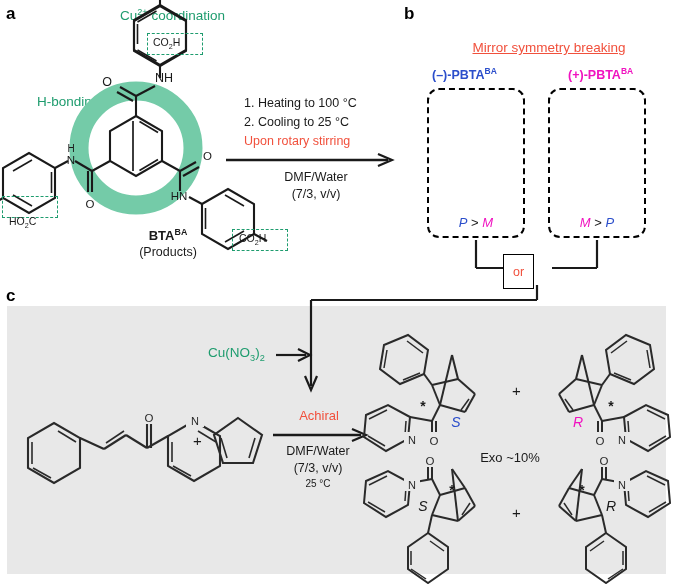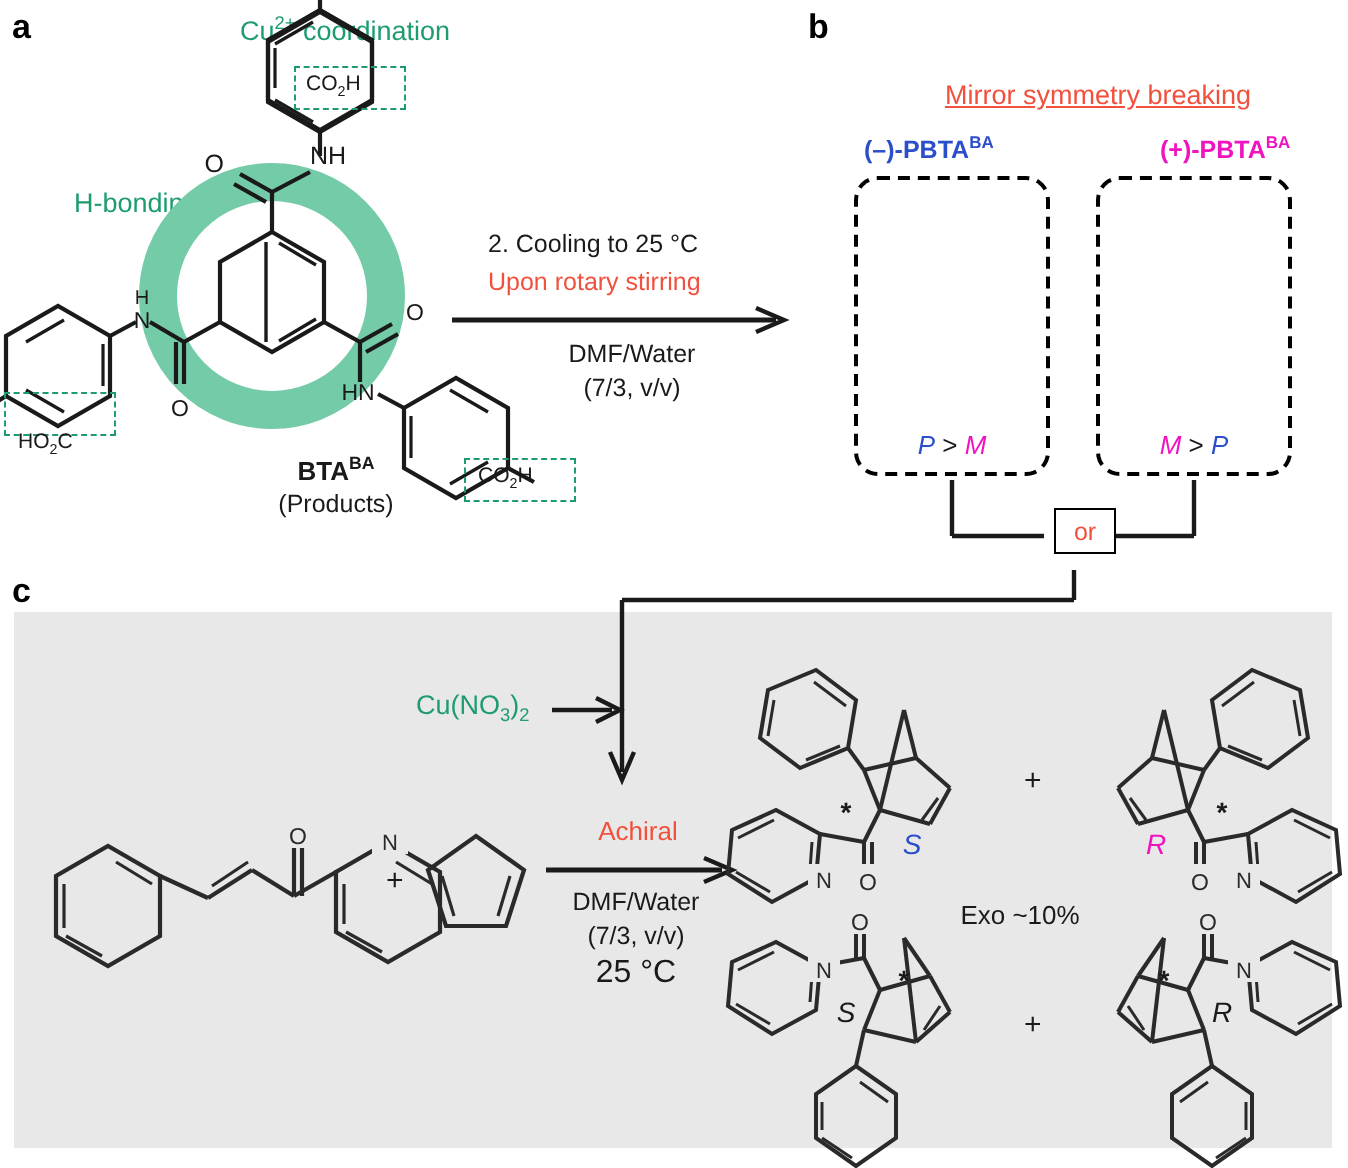--- a/index.html
+++ b/index.html
@@ -171,40 +171,41 @@
   <div class="abs dashbox-green" style="left:232px; top:229px; width:56px; height:22px;"></div>
   <div class="abs txt" style="left:239px; top:232px; font-size:10.5px;">
     <span>CO</span><sub>2</sub><span>H</span>
   </div>
 
   <div class="abs txt bold center" style="left:126px; top:228px; width:84px; font-size:13px;">
     <span>BTA</span><sup>BA</sup>
   </div>
   <div class="abs txt center" style="left:126px; top:245px; width:84px; font-size:12.5px;">(Products)</div>
 
+  <div class="abs txt" style="left:244px; top:96px; font-size:12.5px;">1. Heating to 100 °C</div>
   <div class="abs txt" style="left:244px; top:115px; font-size:12.5px;">2. Cooling to 25 °C</div>
   <div class="abs txt red" style="left:244px; top:134px; font-size:12.5px;">Upon rotary stirring</div>
 
   <svg class="abs" style="left:226px; top:153px;" width="172" height="16">
     <line x1="0" y1="7" x2="162" y2="7" stroke="#1a1a1a" stroke-width="2.4"></line>
     <polyline points="152,1 166,7 152,13" fill="none" stroke="#1a1a1a" stroke-width="2.2"></polyline>
   </svg>
 
   <div class="abs txt center" style="left:256px; top:170px; width:120px; font-size:12.5px;">DMF/Water</div>
   <div class="abs txt center" style="left:256px; top:187px; width:120px; font-size:12.5px;">(7/3, v/v)</div>
 
   <div class="abs panel-letter" style="left:404px; top:4px;">b</div>
 
   <div class="abs txt red center" style="left:424px; top:40px; width:250px; font-size:13.5px;text-decoration:underline;">Mirror symmetry breaking</div>
 
   <div class="abs txt bold" style="left:432px; top:68px; font-size:12.5px;">
     <span class="blue">(–)-</span><span class="blue">PBTA</span><sup class="blue">BA</sup>
   </div>
 
-  <div class="abs txt bold" style="left:580px; top:68px; font-size:12.5px;">
+  <div class="abs txt bold" style="left:568px; top:68px; font-size:12.5px;">
     <span class="magenta">(+)-</span><span class="magenta">PBTA</span><sup class="magenta">BA</sup>
   </div>
 
   <div class="abs dashbox-black" style="left:427px; top:88px; width:98px; height:150px;"></div>
 
   <div class="abs dashbox-black" style="left:548px; top:88px; width:98px; height:150px;"></div>
 
   <svg class="abs" style="left:432px; top:96px;" width="90" height="118">
     <defs>
       <linearGradient id="gblue" x1="0" y1="0" x2="1" y2="0">
@@ -290,21 +291,21 @@
     <line x1="552" y1="30" x2="597" y2="30" stroke="#1a1a1a" stroke-width="2.2"></line>
 
     <line x1="537" y1="47" x2="537" y2="62" stroke="#1a1a1a" stroke-width="2.2"></line>
 
     <line x1="537" y1="62" x2="311" y2="62" stroke="#1a1a1a" stroke-width="2.2"></line>
 
     <line x1="311" y1="62" x2="311" y2="148" stroke="#1a1a1a" stroke-width="2.2"></line>
     <polyline points="305,138 311,152 317,138" fill="none" stroke="#1a1a1a" stroke-width="2.2"></polyline>
   </svg>
 
-  <div class="abs orbox" style="left:527px; top:254px; width:31px; height:23px;">
+  <div class="abs orbox" style="left:503px; top:254px; width:31px; height:35px;">
     <span class="txt red" style="font-size:12.5px;">or</span>
   </div>
 
   <div class="abs panel-letter" style="left:6px; top:286px;">c</div>
 
   <div class="abs txt green" style="left:208px; top:345px; font-size:13.5px;">
     <span>Cu(NO</span><sub>3</sub><span>)</span><sub>2</sub>
   </div>
   <svg class="abs" style="left:276px; top:348px;" width="40" height="16">
     <line x1="0" y1="7" x2="30" y2="7" stroke="#1a1a1a" stroke-width="2.2"></line>
@@ -351,21 +352,21 @@
     </g>
   </svg>
 
   <div class="abs txt red center" style="left:276px; top:408px; width:86px; font-size:13px;">Achiral</div>
   <svg class="abs" style="left:273px; top:428px;" width="100" height="16">
     <line x1="0" y1="7" x2="88" y2="7" stroke="#1a1a1a" stroke-width="2.4"></line>
     <polyline points="79,1 93,7 79,13" fill="none" stroke="#1a1a1a" stroke-width="2.2"></polyline>
   </svg>
   <div class="abs txt center" style="left:272px; top:444px; width:92px; font-size:12.5px;">DMF/Water</div>
   <div class="abs txt center" style="left:272px; top:461px; width:92px; font-size:12.5px;">(7/3, v/v)</div>
-  <div class="abs txt center" style="left:272px; top:478px; width:92px; font-size:16px;">25 °C</div>
+  <div class="abs txt center" style="left:272px; top:478px; width:92px; font-size:10px;">25 °C</div>
 
 
   <svg class="abs" style="left:370px; top:333px;" width="130" height="110">
     <g stroke="#2a2a2a" stroke-width="2.0" fill="none">
 
       <polygon points="14,12 38,2 58,17 54,41 30,51 10,36"></polygon>
       <line x1="17" y1="17" x2="14" y2="35" stroke-width="1.5"></line>
       <line x1="37" y1="8" x2="53" y2="20" stroke-width="1.5"></line>
       <line x1="50" y1="40" x2="33" y2="47" stroke-width="1.5"></line>
 

